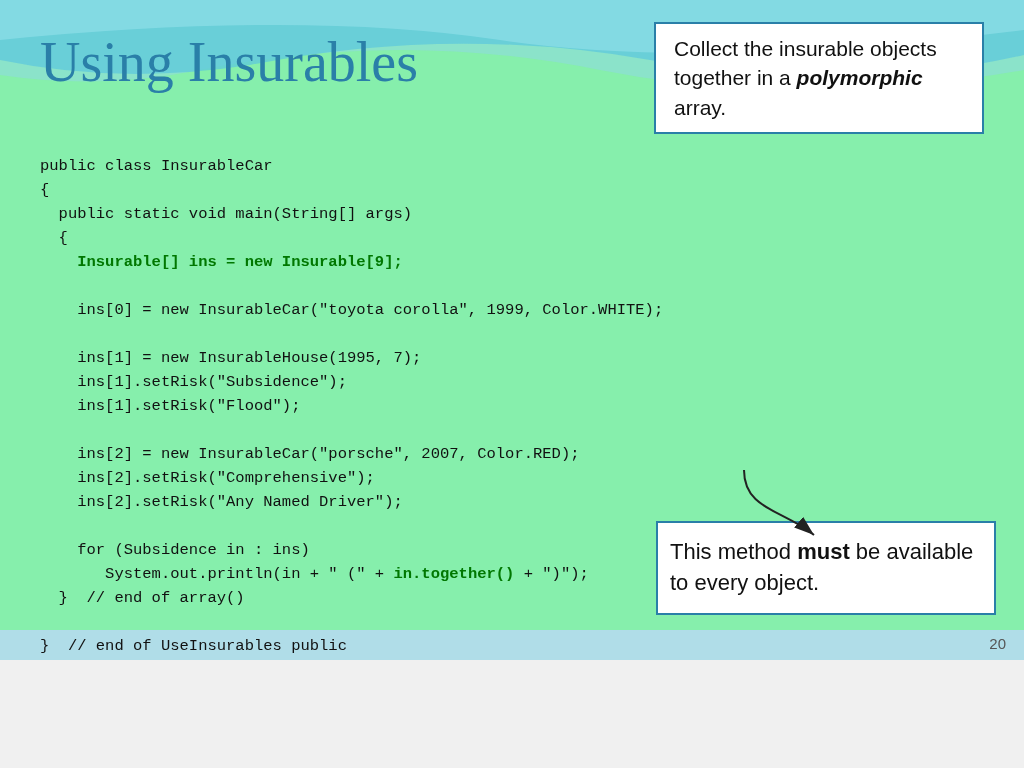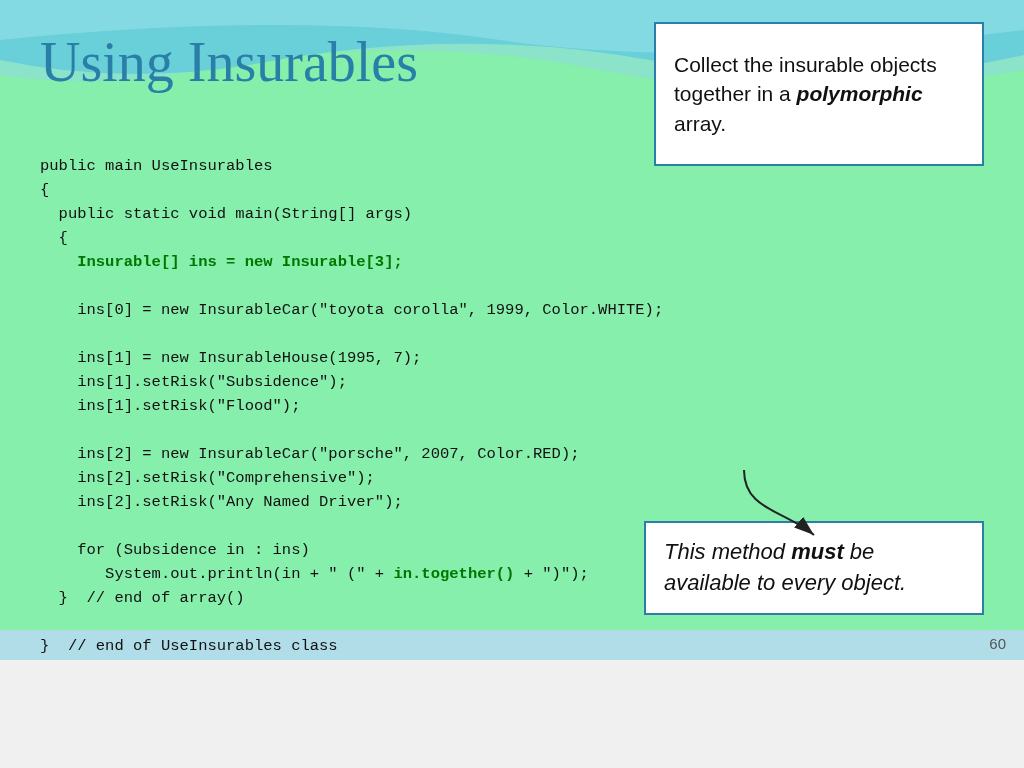--- a/index.html
+++ b/index.html
@@ -53,21 +53,21 @@
       font-weight: normal;
     }
 
     .callout-box-top {
       position: absolute;
       top: 22px;
       right: 40px;
       width: 330px;
       background: #ffffff;
       border: 2px solid #2a7fa8;
-      padding: 26px 18px;
+      padding: 10px 18px;
       font-size: 21px;
       color: #111;
       line-height: 1.4;
       z-index: 2;
     }
 
     .callout-box-top .bold-italic {
       font-weight: bold;
       font-style: italic;
     }
@@ -91,30 +91,29 @@
     }
 
     .code-bold-highlight {
       color: #007700;
       font-weight: bold;
     }
 
     .callout-box-bottom {
       position: absolute;
       bottom: 45px;
-      right: 40px;
+      right: 28px;
       width: 340px;
       background: #ffffff;
       border: 2px solid #2a7fa8;
-      padding: 14px 18px;
+      padding: 14px 12px;
       font-size: 22px;
       color: #111;
       line-height: 1.4;
       z-index: 2;
-      font-style: italic;
     }
 
     .slide-number {
       position: absolute;
       bottom: 8px;
       right: 18px;
       font-size: 15px;
       color: #555;
       z-index: 3;
     }
@@ -149,52 +148,52 @@
     <path d="M0,0 L1024,0 L1024,30 Q700,70 500,40 Q300,10 0,40 Z" fill="#aaeaf5" opacity="0.4"></path>
   </svg>
 
   <div class="slide-title">Using Insurables</div>
 
   <div class="callout-box-top">
     <span>Collect the insurable objects together in a </span><span class="bold-italic">polymorphic</span><span> array.</span>
   </div>
 
   <div class="code-area">
-<span>public main UseInsurables</span>
+<span>public class InsurableCar</span>
 <span>{</span>
 <span>  public static void main(String[] args)</span>
 <span>  {</span>
-<span class="code-highlight">    Insurable[] ins = new Insurable[3];</span>
+<span class="code-highlight">    Insurable[] ins = new Insurable[9];</span>
 
 <span>    ins[0] = new InsurableCar("toyota corolla", 1999, Color.WHITE);</span>
 
 <span>    ins[1] = new InsurableHouse(1995, 7);</span>
 <span>    ins[1].setRisk("Subsidence");</span>
 <span>    ins[1].setRisk("Flood");</span>
 
 <span>    ins[2] = new InsurableCar("porsche", 2007, Color.RED);</span>
 <span>    ins[2].setRisk("Comprehensive");</span>
 <span>    ins[2].setRisk("Any Named Driver");</span>
 
 <span>    for (Subsidence in : ins)</span>
 <span>       System.out.println(in + " (" + <span class="code-bold-highlight">in.together()</span> + ")");</span>
 <span>  }  // end of array()</span>
 
-<span>}  // end of UseInsurables class</span>
+<span>}  // end of UseInsurables public</span>
   </div>
 
   <svg class="arrow-overlay" width="160" height="80">
     <defs>
       <marker id="arrowhead" markerWidth="10" markerHeight="7" refX="10" refY="3.5" orient="auto">
         <polygon points="0 0, 10 3.5, 0 7" fill="#222"></polygon>
       </marker>
     </defs>
     <path d="M 80,0 C 80,40 120,40 150,65" stroke="#222" stroke-width="2" fill="none" marker-end="url(#arrowhead)"></path>
   </svg>
 
   <div class="callout-box-bottom">
     <span>This method </span><strong>must</strong><span> be available to every object.</span>
   </div>
 
   <div class="wave-bottom"></div>
 
-  <div class="slide-number">60</div>
+  <div class="slide-number">20</div>
 </div>
 
 </body></html>

